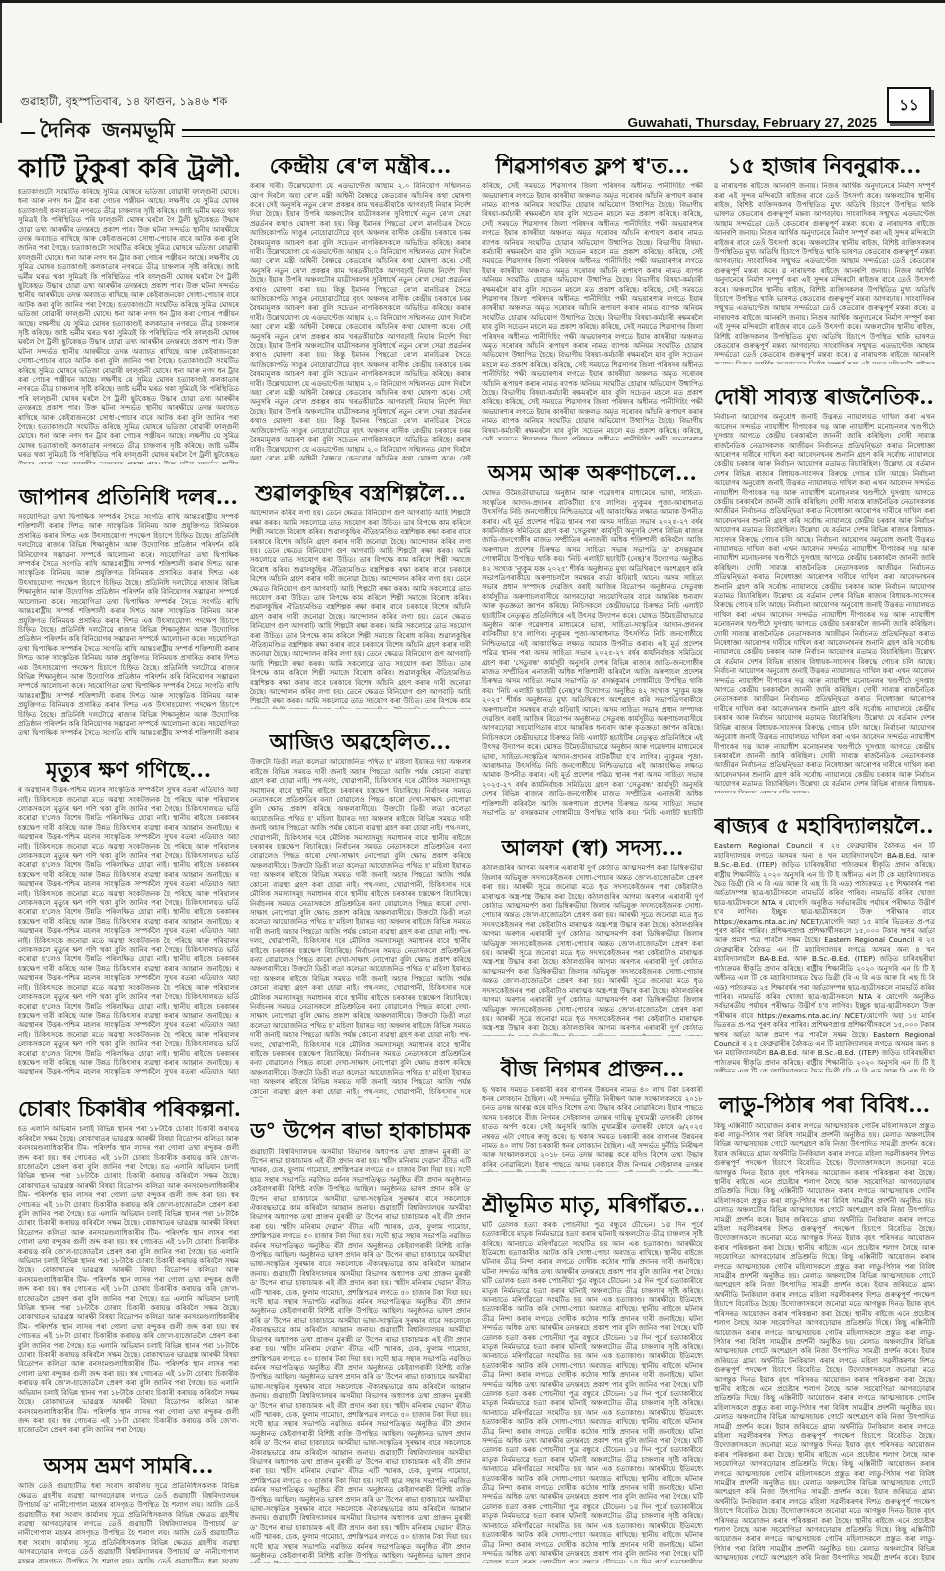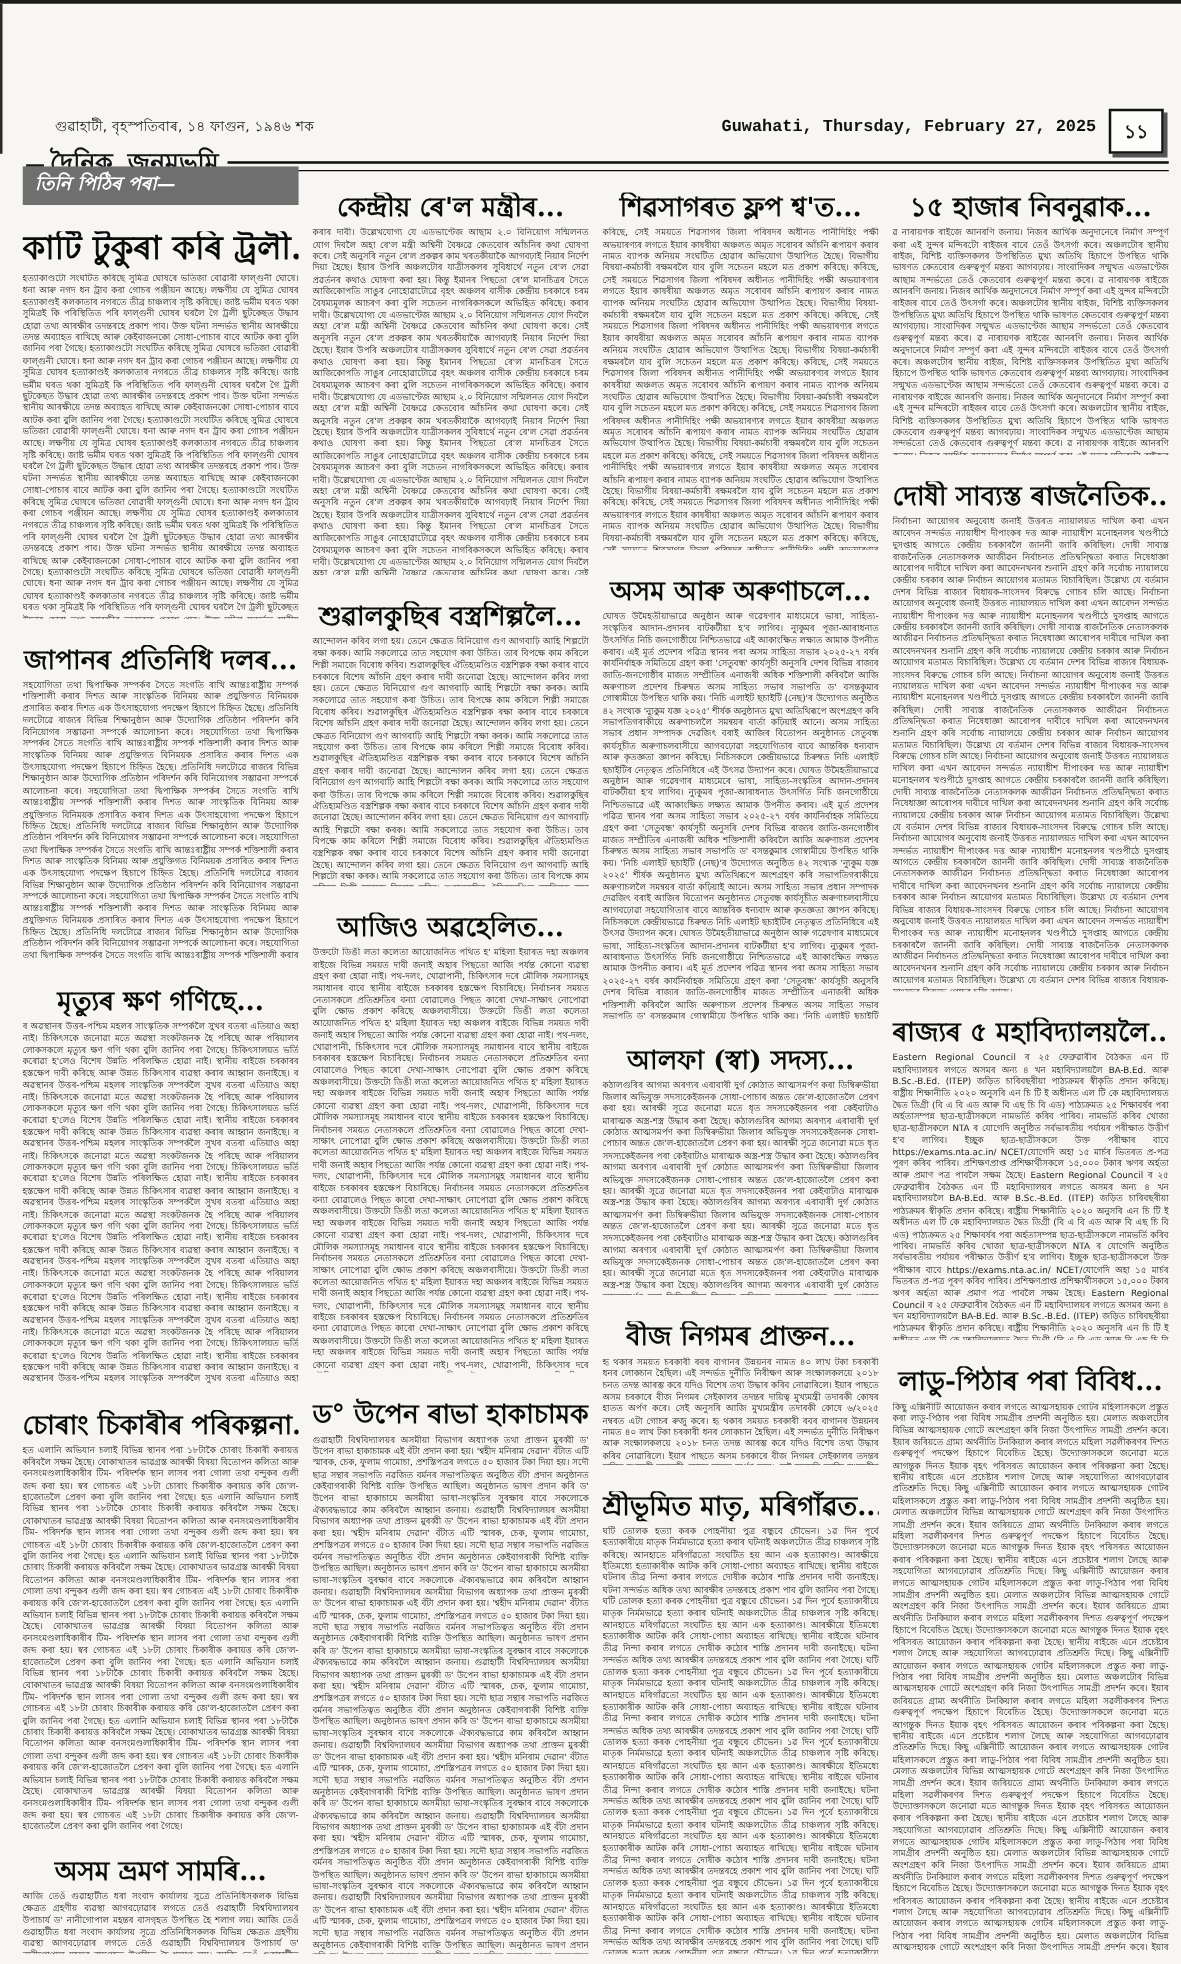--- a/index.html
+++ b/index.html
@@ -18,23 +18,23 @@
     position:relative;
   }
   .page:before{
     content:"";position:absolute;left:0;top:0;width:2px;height:120px;background:#2a2a2a;
   }
   
   .header{
     position:absolute;top:84px;left:20px;right:14px;
     display:flex;align-items:flex-start;justify-content:space-between;
   }
-  .date-as{font-size:11px;letter-spacing:.2px;color:#222;padding-top:6px;margin-left:24px;}
+  .date-as{font-size:11px;letter-spacing:.2px;color:#222;padding-top:6px;}
   .header-right{display:flex;align-items:flex-start;gap:10px;}
-  .date-en{font-weight:bold;font-size:13.5px;color:#111;padding-top:8px;font-family:Liberation Mono, monospace;}
+  .date-en{font-weight:bold;font-size:13.5px;color:#111;padding-top:8px;font-family:Liberation Sans, sans-serif;margin-top:20px;}
   .pagenum-box{
     width:40px;height:32px;border:2px solid #111;background:#fdfdfb;
     box-shadow:3px 3px 0 #555;
     display:flex;align-items:center;justify-content:center;
     font-weight:bold;font-size:15px;
   }
   
   .masthead-row{
     position:absolute;top:112px;left:20px;right:10px;
     display:flex;align-items:center;
@@ -86,21 +86,20 @@
 
   <div class="masthead-row">
     <span class="masthead-dash">—</span>
     <span class="masthead">দৈনিক জনমভূমি</span>
     <span class="double-rule"></span>
   </div>
 
   <div class="cols">
 
     <div class="col">
-      <div class="continued-box">তিনি পিঠিৰ পৰা—</div>
       <div class="headline xl">কাটি টুকুৰা কৰি ট্ৰলী...</div>
       <div class="body-text" style="height:276px">হত্যাকাণ্ডটো সংঘটিত কৰিছে সুমিত্ৰ ঘোষৰে ভতিজা বোৱাৰী ফাল্গুনী ঘোষে। ধনা আৰু নগদ ধন ট্ৰাব কৰা গোচৰ পঞ্জীয়ন আছে। লক্ষণীয় যে সুমিত্ৰ ঘোষৰ হত্যাকাণ্ডই কলকাতাৰ নগৰতে তীব্ৰ চাঞ্চল্যৰ সৃষ্টি কৰিছে। জাষ্ট ভৰ্মীম ঘৰত থকা সুমিত্ৰই কি পৰিস্থিতিত পৰি ফাল্গুনী ঘোষৰ ঘৰলৈ গৈ ট্ৰলী ছুটকেছত উদ্ধাৰ হোৱা তথ্য আৰক্ষীৰ তদন্তৰহে প্ৰকাশ পাব। উক্ত ঘটনা সন্দৰ্ভত স্থানীয় আৰক্ষীয়ে তদন্ত অব্যাহত ৰাখিছে আৰু কেইবাজনকো সোধা-পোচাৰ বাবে আটক কৰা বুলি জানিব পৰা গৈছে। হত্যাকাণ্ডটো সংঘটিত কৰিছে সুমিত্ৰ ঘোষৰে ভতিজা বোৱাৰী ফাল্গুনী ঘোষে। ধনা আৰু নগদ ধন ট্ৰাব কৰা গোচৰ পঞ্জীয়ন আছে। লক্ষণীয় যে সুমিত্ৰ ঘোষৰ হত্যাকাণ্ডই কলকাতাৰ নগৰতে তীব্ৰ চাঞ্চল্যৰ সৃষ্টি কৰিছে। জাষ্ট ভৰ্মীম ঘৰত থকা সুমিত্ৰই কি পৰিস্থিতিত পৰি ফাল্গুনী ঘোষৰ ঘৰলৈ গৈ ট্ৰলী ছুটকেছত উদ্ধাৰ হোৱা তথ্য আৰক্ষীৰ তদন্তৰহে প্ৰকাশ পাব। উক্ত ঘটনা সন্দৰ্ভত স্থানীয় আৰক্ষীয়ে তদন্ত অব্যাহত ৰাখিছে আৰু কেইবাজনকো সোধা-পোচাৰ বাবে আটক কৰা বুলি জানিব পৰা গৈছে। হত্যাকাণ্ডটো সংঘটিত কৰিছে সুমিত্ৰ ঘোষৰে ভতিজা বোৱাৰী ফাল্গুনী ঘোষে। ধনা আৰু নগদ ধন ট্ৰাব কৰা গোচৰ পঞ্জীয়ন আছে। লক্ষণীয় যে সুমিত্ৰ ঘোষৰ হত্যাকাণ্ডই কলকাতাৰ নগৰতে তীব্ৰ চাঞ্চল্যৰ সৃষ্টি কৰিছে। জাষ্ট ভৰ্মীম ঘৰত থকা সুমিত্ৰই কি পৰিস্থিতিত পৰি ফাল্গুনী ঘোষৰ ঘৰলৈ গৈ ট্ৰলী ছুটকেছত উদ্ধাৰ হোৱা তথ্য আৰক্ষীৰ তদন্তৰহে প্ৰকাশ পাব। উক্ত ঘটনা সন্দৰ্ভত স্থানীয় আৰক্ষীয়ে তদন্ত অব্যাহত ৰাখিছে আৰু কেইবাজনকো সোধা-পোচাৰ বাবে আটক কৰা বুলি জানিব পৰা গৈছে। হত্যাকাণ্ডটো সংঘটিত কৰিছে সুমিত্ৰ ঘোষৰে ভতিজা বোৱাৰী ফাল্গুনী ঘোষে। ধনা আৰু নগদ ধন ট্ৰাব কৰা গোচৰ পঞ্জীয়ন আছে। লক্ষণীয় যে সুমিত্ৰ ঘোষৰ হত্যাকাণ্ডই কলকাতাৰ নগৰতে তীব্ৰ চাঞ্চল্যৰ সৃষ্টি কৰিছে। জাষ্ট ভৰ্মীম ঘৰত থকা সুমিত্ৰই কি পৰিস্থিতিত পৰি ফাল্গুনী ঘোষৰ ঘৰলৈ গৈ ট্ৰলী ছুটকেছত উদ্ধাৰ হোৱা তথ্য আৰক্ষীৰ তদন্তৰহে প্ৰকাশ পাব। উক্ত ঘটনা সন্দৰ্ভত স্থানীয় আৰক্ষীয়ে তদন্ত অব্যাহত ৰাখিছে আৰু কেইবাজনকো সোধা-পোচাৰ বাবে আটক কৰা বুলি জানিব পৰা গৈছে। হত্যাকাণ্ডটো সংঘটিত কৰিছে সুমিত্ৰ ঘোষৰে ভতিজা বোৱাৰী ফাল্গুনী ঘোষে। ধনা আৰু নগদ ধন ট্ৰাব কৰা গোচৰ পঞ্জীয়ন আছে। লক্ষণীয় যে সুমিত্ৰ ঘোষৰ হত্যাকাণ্ডই কলকাতাৰ নগৰতে তীব্ৰ চাঞ্চল্যৰ সৃষ্টি কৰিছে। জাষ্ট ভৰ্মীম ঘৰত থকা সুমিত্ৰই কি পৰিস্থিতিত পৰি ফাল্গুনী ঘোষৰ ঘৰলৈ গৈ ট্ৰলী ছুটকেছত উদ্ধাৰ হোৱা তথ্য আৰক্ষীৰ তদন্তৰহে প্ৰকাশ পাব। উক্ত ঘটনা সন্দৰ্ভত স্থানীয় আৰক্ষীয়ে তদন্ত অব্যাহত ৰাখিছে আৰু কেইবাজনকো সোধা-পোচাৰ বাবে আটক কৰা বুলি জানিব পৰা গৈছে। </div>
       <div class="headline">জাপানৰ প্ৰতিনিধি দলৰ...</div>
       <div class="body-text" style="height:224px">সহযোগিতা তথা দ্বিপাক্ষিক সম্পৰ্কৰ সৈতে সংগতি ৰাখি আন্তঃৰাষ্ট্ৰীয় সম্পৰ্ক শক্তিশালী কৰাৰ দিশত আৰু সাংস্কৃতিক বিনিময় আৰু প্ৰযুক্তিগত বিনিময়ক প্ৰসাৰিত কৰাৰ দিশত এক উৎসাহযোগ্য পদক্ষেপ হিচাপে চিহ্নিত হৈছে। প্ৰতিনিধি দলটোৱে ৰাজ্যৰ বিভিন্ন শিক্ষানুষ্ঠান আৰু উদ্যোগিক প্ৰতিষ্ঠান পৰিদৰ্শন কৰি বিনিয়োগৰ সম্ভাৱনা সম্পৰ্কে আলোচনা কৰে। সহযোগিতা তথা দ্বিপাক্ষিক সম্পৰ্কৰ সৈতে সংগতি ৰাখি আন্তঃৰাষ্ট্ৰীয় সম্পৰ্ক শক্তিশালী কৰাৰ দিশত আৰু সাংস্কৃতিক বিনিময় আৰু প্ৰযুক্তিগত বিনিময়ক প্ৰসাৰিত কৰাৰ দিশত এক উৎসাহযোগ্য পদক্ষেপ হিচাপে চিহ্নিত হৈছে। প্ৰতিনিধি দলটোৱে ৰাজ্যৰ বিভিন্ন শিক্ষানুষ্ঠান আৰু উদ্যোগিক প্ৰতিষ্ঠান পৰিদৰ্শন কৰি বিনিয়োগৰ সম্ভাৱনা সম্পৰ্কে আলোচনা কৰে। সহযোগিতা তথা দ্বিপাক্ষিক সম্পৰ্কৰ সৈতে সংগতি ৰাখি আন্তঃৰাষ্ট্ৰীয় সম্পৰ্ক শক্তিশালী কৰাৰ দিশত আৰু সাংস্কৃতিক বিনিময় আৰু প্ৰযুক্তিগত বিনিময়ক প্ৰসাৰিত কৰাৰ দিশত এক উৎসাহযোগ্য পদক্ষেপ হিচাপে চিহ্নিত হৈছে। প্ৰতিনিধি দলটোৱে ৰাজ্যৰ বিভিন্ন শিক্ষানুষ্ঠান আৰু উদ্যোগিক প্ৰতিষ্ঠান পৰিদৰ্শন কৰি বিনিয়োগৰ সম্ভাৱনা সম্পৰ্কে আলোচনা কৰে। সহযোগিতা তথা দ্বিপাক্ষিক সম্পৰ্কৰ সৈতে সংগতি ৰাখি আন্তঃৰাষ্ট্ৰীয় সম্পৰ্ক শক্তিশালী কৰাৰ দিশত আৰু সাংস্কৃতিক বিনিময় আৰু প্ৰযুক্তিগত বিনিময়ক প্ৰসাৰিত কৰাৰ দিশত এক উৎসাহযোগ্য পদক্ষেপ হিচাপে চিহ্নিত হৈছে। প্ৰতিনিধি দলটোৱে ৰাজ্যৰ বিভিন্ন শিক্ষানুষ্ঠান আৰু উদ্যোগিক প্ৰতিষ্ঠান পৰিদৰ্শন কৰি বিনিয়োগৰ সম্ভাৱনা সম্পৰ্কে আলোচনা কৰে। সহযোগিতা তথা দ্বিপাক্ষিক সম্পৰ্কৰ সৈতে সংগতি ৰাখি আন্তঃৰাষ্ট্ৰীয় সম্পৰ্ক শক্তিশালী কৰাৰ দিশত আৰু সাংস্কৃতিক বিনিময় আৰু প্ৰযুক্তিগত বিনিময়ক প্ৰসাৰিত কৰাৰ দিশত এক উৎসাহযোগ্য পদক্ষেপ হিচাপে চিহ্নিত হৈছে। প্ৰতিনিধি দলটোৱে ৰাজ্যৰ বিভিন্ন শিক্ষানুষ্ঠান আৰু উদ্যোগিক প্ৰতিষ্ঠান পৰিদৰ্শন কৰি বিনিয়োগৰ সম্ভাৱনা সম্পৰ্কে আলোচনা কৰে। সহযোগিতা তথা দ্বিপাক্ষিক সম্পৰ্কৰ সৈতে সংগতি ৰাখি আন্তঃৰাষ্ট্ৰীয় সম্পৰ্ক শক্তিশালী কৰাৰ দিশত আৰু সাংস্কৃতিক বিনিময় আৰু প্ৰযুক্তিগত বিনিময়ক প্ৰসাৰিত কৰাৰ দিশত এক উৎসাহযোগ্য পদক্ষেপ হিচাপে চিহ্নিত হৈছে। প্ৰতিনিধি দলটোৱে ৰাজ্যৰ বিভিন্ন শিক্ষানুষ্ঠান আৰু উদ্যোগিক প্ৰতিষ্ঠান পৰিদৰ্শন কৰি বিনিয়োগৰ সম্ভাৱনা সম্পৰ্কে আলোচনা কৰে। </div>
       <div class="headline">মৃত্যুৰ ক্ষণ গণিছে...</div>
       <div class="body-text" style="height:290px">ৰ অৱস্থানৰ উত্তৰ-পশ্চিম মহলৰ সাংস্কৃতিক সম্পৰ্কলৈ সুখৰ বতৰা এতিয়াও অহা নাই। চিকিৎসকে জনোৱা মতে অৱস্থা সংকটজনক হৈ পৰিছে আৰু পৰিয়ালৰ লোকসকলে মৃত্যুৰ ক্ষণ গণি থকা বুলি জানিব পৰা গৈছে। চিকিৎসালয়ত ভৰ্তি কৰোৱা হ'লেও বিশেষ উন্নতি পৰিলক্ষিত হোৱা নাই। স্থানীয় ৰাইজে চৰকাৰৰ হস্তক্ষেপ দাবী কৰিছে আৰু উন্নত চিকিৎসাৰ ব্যৱস্থা কৰাৰ আহ্বান জনাইছে। ৰ অৱস্থানৰ উত্তৰ-পশ্চিম মহলৰ সাংস্কৃতিক সম্পৰ্কলৈ সুখৰ বতৰা এতিয়াও অহা নাই। চিকিৎসকে জনোৱা মতে অৱস্থা সংকটজনক হৈ পৰিছে আৰু পৰিয়ালৰ লোকসকলে মৃত্যুৰ ক্ষণ গণি থকা বুলি জানিব পৰা গৈছে। চিকিৎসালয়ত ভৰ্তি কৰোৱা হ'লেও বিশেষ উন্নতি পৰিলক্ষিত হোৱা নাই। স্থানীয় ৰাইজে চৰকাৰৰ হস্তক্ষেপ দাবী কৰিছে আৰু উন্নত চিকিৎসাৰ ব্যৱস্থা কৰাৰ আহ্বান জনাইছে। ৰ অৱস্থানৰ উত্তৰ-পশ্চিম মহলৰ সাংস্কৃতিক সম্পৰ্কলৈ সুখৰ বতৰা এতিয়াও অহা নাই। চিকিৎসকে জনোৱা মতে অৱস্থা সংকটজনক হৈ পৰিছে আৰু পৰিয়ালৰ লোকসকলে মৃত্যুৰ ক্ষণ গণি থকা বুলি জানিব পৰা গৈছে। চিকিৎসালয়ত ভৰ্তি কৰোৱা হ'লেও বিশেষ উন্নতি পৰিলক্ষিত হোৱা নাই। স্থানীয় ৰাইজে চৰকাৰৰ হস্তক্ষেপ দাবী কৰিছে আৰু উন্নত চিকিৎসাৰ ব্যৱস্থা কৰাৰ আহ্বান জনাইছে। ৰ অৱস্থানৰ উত্তৰ-পশ্চিম মহলৰ সাংস্কৃতিক সম্পৰ্কলৈ সুখৰ বতৰা এতিয়াও অহা নাই। চিকিৎসকে জনোৱা মতে অৱস্থা সংকটজনক হৈ পৰিছে আৰু পৰিয়ালৰ লোকসকলে মৃত্যুৰ ক্ষণ গণি থকা বুলি জানিব পৰা গৈছে। চিকিৎসালয়ত ভৰ্তি কৰোৱা হ'লেও বিশেষ উন্নতি পৰিলক্ষিত হোৱা নাই। স্থানীয় ৰাইজে চৰকাৰৰ হস্তক্ষেপ দাবী কৰিছে আৰু উন্নত চিকিৎসাৰ ব্যৱস্থা কৰাৰ আহ্বান জনাইছে। ৰ অৱস্থানৰ উত্তৰ-পশ্চিম মহলৰ সাংস্কৃতিক সম্পৰ্কলৈ সুখৰ বতৰা এতিয়াও অহা নাই। চিকিৎসকে জনোৱা মতে অৱস্থা সংকটজনক হৈ পৰিছে আৰু পৰিয়ালৰ লোকসকলে মৃত্যুৰ ক্ষণ গণি থকা বুলি জানিব পৰা গৈছে। চিকিৎসালয়ত ভৰ্তি কৰোৱা হ'লেও বিশেষ উন্নতি পৰিলক্ষিত হোৱা নাই। স্থানীয় ৰাইজে চৰকাৰৰ হস্তক্ষেপ দাবী কৰিছে আৰু উন্নত চিকিৎসাৰ ব্যৱস্থা কৰাৰ আহ্বান জনাইছে। ৰ অৱস্থানৰ উত্তৰ-পশ্চিম মহলৰ সাংস্কৃতিক সম্পৰ্কলৈ সুখৰ বতৰা এতিয়াও অহা নাই। চিকিৎসকে জনোৱা মতে অৱস্থা সংকটজনক হৈ পৰিছে আৰু পৰিয়ালৰ লোকসকলে মৃত্যুৰ ক্ষণ গণি থকা বুলি জানিব পৰা গৈছে। চিকিৎসালয়ত ভৰ্তি কৰোৱা হ'লেও বিশেষ উন্নতি পৰিলক্ষিত হোৱা নাই। স্থানীয় ৰাইজে চৰকাৰৰ হস্তক্ষেপ দাবী কৰিছে আৰু উন্নত চিকিৎসাৰ ব্যৱস্থা কৰাৰ আহ্বান জনাইছে। ৰ অৱস্থানৰ উত্তৰ-পশ্চিম মহলৰ সাংস্কৃতিক সম্পৰ্কলৈ সুখৰ বতৰা এতিয়াও অহা নাই। চিকিৎসকে জনোৱা মতে অৱস্থা সংকটজনক হৈ পৰিছে আৰু পৰিয়ালৰ লোকসকলে মৃত্যুৰ ক্ষণ গণি থকা বুলি জানিব পৰা গৈছে। চিকিৎসালয়ত ভৰ্তি কৰোৱা হ'লেও বিশেষ উন্নতি পৰিলক্ষিত হোৱা নাই। স্থানীয় ৰাইজে চৰকাৰৰ হস্তক্ষেপ দাবী কৰিছে আৰু উন্নত চিকিৎসাৰ ব্যৱস্থা কৰাৰ আহ্বান জনাইছে। </div>
       <div class="headline">চোৰাং চিকাৰীৰ পৰিকল্পনা...</div>
       <div class="body-text" style="height:308px">হত এলানি অভিযান চলাই বিভিন্ন স্থানৰ পৰা ১৮টাকৈ চোৰাং চিকাৰী কৰায়ত্ত কৰিবলৈ সক্ষম হৈছে। বোকাখাতৰ ভাৱগ্ৰস্ত আৰক্ষী বিষয়া বিতোপন কলিতা আৰু বনসংমণ্ডলাধিকাৰীৰ টিম- পৰিদৰ্শক স্থান লাসৰ পৰা গোলা তথা বন্দুকৰ গুলী জব্দ কৰা হয়। স্বৰ গোচৰত এই ১৮টা চোৰাং চিকাৰীক কৰায়ত্ত কৰি জে'ল-হাজোতলৈ প্ৰেৰণ কৰা বুলি জানিব পৰা গৈছে। হত এলানি অভিযান চলাই বিভিন্ন স্থানৰ পৰা ১৮টাকৈ চোৰাং চিকাৰী কৰায়ত্ত কৰিবলৈ সক্ষম হৈছে। বোকাখাতৰ ভাৱগ্ৰস্ত আৰক্ষী বিষয়া বিতোপন কলিতা আৰু বনসংমণ্ডলাধিকাৰীৰ টিম- পৰিদৰ্শক স্থান লাসৰ পৰা গোলা তথা বন্দুকৰ গুলী জব্দ কৰা হয়। স্বৰ গোচৰত এই ১৮টা চোৰাং চিকাৰীক কৰায়ত্ত কৰি জে'ল-হাজোতলৈ প্ৰেৰণ কৰা বুলি জানিব পৰা গৈছে। হত এলানি অভিযান চলাই বিভিন্ন স্থানৰ পৰা ১৮টাকৈ চোৰাং চিকাৰী কৰায়ত্ত কৰিবলৈ সক্ষম হৈছে। বোকাখাতৰ ভাৱগ্ৰস্ত আৰক্ষী বিষয়া বিতোপন কলিতা আৰু বনসংমণ্ডলাধিকাৰীৰ টিম- পৰিদৰ্শক স্থান লাসৰ পৰা গোলা তথা বন্দুকৰ গুলী জব্দ কৰা হয়। স্বৰ গোচৰত এই ১৮টা চোৰাং চিকাৰীক কৰায়ত্ত কৰি জে'ল-হাজোতলৈ প্ৰেৰণ কৰা বুলি জানিব পৰা গৈছে। হত এলানি অভিযান চলাই বিভিন্ন স্থানৰ পৰা ১৮টাকৈ চোৰাং চিকাৰী কৰায়ত্ত কৰিবলৈ সক্ষম হৈছে। বোকাখাতৰ ভাৱগ্ৰস্ত আৰক্ষী বিষয়া বিতোপন কলিতা আৰু বনসংমণ্ডলাধিকাৰীৰ টিম- পৰিদৰ্শক স্থান লাসৰ পৰা গোলা তথা বন্দুকৰ গুলী জব্দ কৰা হয়। স্বৰ গোচৰত এই ১৮টা চোৰাং চিকাৰীক কৰায়ত্ত কৰি জে'ল-হাজোতলৈ প্ৰেৰণ কৰা বুলি জানিব পৰা গৈছে। হত এলানি অভিযান চলাই বিভিন্ন স্থানৰ পৰা ১৮টাকৈ চোৰাং চিকাৰী কৰায়ত্ত কৰিবলৈ সক্ষম হৈছে। বোকাখাতৰ ভাৱগ্ৰস্ত আৰক্ষী বিষয়া বিতোপন কলিতা আৰু বনসংমণ্ডলাধিকাৰীৰ টিম- পৰিদৰ্শক স্থান লাসৰ পৰা গোলা তথা বন্দুকৰ গুলী জব্দ কৰা হয়। স্বৰ গোচৰত এই ১৮টা চোৰাং চিকাৰীক কৰায়ত্ত কৰি জে'ল-হাজোতলৈ প্ৰেৰণ কৰা বুলি জানিব পৰা গৈছে। হত এলানি অভিযান চলাই বিভিন্ন স্থানৰ পৰা ১৮টাকৈ চোৰাং চিকাৰী কৰায়ত্ত কৰিবলৈ সক্ষম হৈছে। বোকাখাতৰ ভাৱগ্ৰস্ত আৰক্ষী বিষয়া বিতোপন কলিতা আৰু বনসংমণ্ডলাধিকাৰীৰ টিম- পৰিদৰ্শক স্থান লাসৰ পৰা গোলা তথা বন্দুকৰ গুলী জব্দ কৰা হয়। স্বৰ গোচৰত এই ১৮টা চোৰাং চিকাৰীক কৰায়ত্ত কৰি জে'ল-হাজোতলৈ প্ৰেৰণ কৰা বুলি জানিব পৰা গৈছে। হত এলানি অভিযান চলাই বিভিন্ন স্থানৰ পৰা ১৮টাকৈ চোৰাং চিকাৰী কৰায়ত্ত কৰিবলৈ সক্ষম হৈছে। বোকাখাতৰ ভাৱগ্ৰস্ত আৰক্ষী বিষয়া বিতোপন কলিতা আৰু বনসংমণ্ডলাধিকাৰীৰ টিম- পৰিদৰ্শক স্থান লাসৰ পৰা গোলা তথা বন্দুকৰ গুলী জব্দ কৰা হয়। স্বৰ গোচৰত এই ১৮টা চোৰাং চিকাৰীক কৰায়ত্ত কৰি জে'ল-হাজোতলৈ প্ৰেৰণ কৰা বুলি জানিব পৰা গৈছে। </div>
       <div class="headline">অসম ভ্ৰমণ সামৰি...</div>
       <div class="body-text" style="height:118px">আজি তেওঁ গুৱাহাটীত ধৰা সংবাদ কাৰ্যালয় সূত্ৰে প্ৰতিনিধিসকলক বিভিন্ন ক্ষেত্ৰত গ্ৰহণীয় ব্যৱস্থা আগবঢ়োৱাৰ লগতে তেওঁ গুৱাহাটী বিশ্ববিদ্যালয়ৰ উপাচাৰ্য ড' নানীগোপাল মহন্তৰ বাসগৃহত উপস্থিত হৈ শলাগ লয়। আজি তেওঁ গুৱাহাটীত ধৰা সংবাদ কাৰ্যালয় সূত্ৰে প্ৰতিনিধিসকলক বিভিন্ন ক্ষেত্ৰত গ্ৰহণীয় ব্যৱস্থা আগবঢ়োৱাৰ লগতে তেওঁ গুৱাহাটী বিশ্ববিদ্যালয়ৰ উপাচাৰ্য ড' নানীগোপাল মহন্তৰ বাসগৃহত উপস্থিত হৈ শলাগ লয়। আজি তেওঁ গুৱাহাটীত ধৰা সংবাদ কাৰ্যালয় সূত্ৰে প্ৰতিনিধিসকলক বিভিন্ন ক্ষেত্ৰত গ্ৰহণীয় ব্যৱস্থা আগবঢ়োৱাৰ লগতে তেওঁ গুৱাহাটী বিশ্ববিদ্যালয়ৰ উপাচাৰ্য ড' নানীগোপাল মহন্তৰ বাসগৃহত উপস্থিত হৈ শলাগ লয়। আজি তেওঁ গুৱাহাটীত ধৰা সংবাদ কাৰ্যালয় সূত্ৰে প্ৰতিনিধিসকলক বিভিন্ন ক্ষেত্ৰত গ্ৰহণীয় ব্যৱস্থা আগবঢ়োৱাৰ লগতে তেওঁ গুৱাহাটী বিশ্ববিদ্যালয়ৰ উপাচাৰ্য ড' নানীগোপাল মহন্তৰ বাসগৃহত উপস্থিত হৈ শলাগ লয়। আজি তেওঁ গুৱাহাটীত ধৰা সংবাদ কাৰ্যালয় সূত্ৰে প্ৰতিনিধিসকলক বিভিন্ন ক্ষেত্ৰত গ্ৰহণীয় ব্যৱস্থা আগবঢ়োৱাৰ লগতে তেওঁ গুৱাহাটী বিশ্ববিদ্যালয়ৰ উপাচাৰ্য ড' নানীগোপাল মহন্তৰ বাসগৃহত উপস্থিত হৈ শলাগ লয়। </div>

